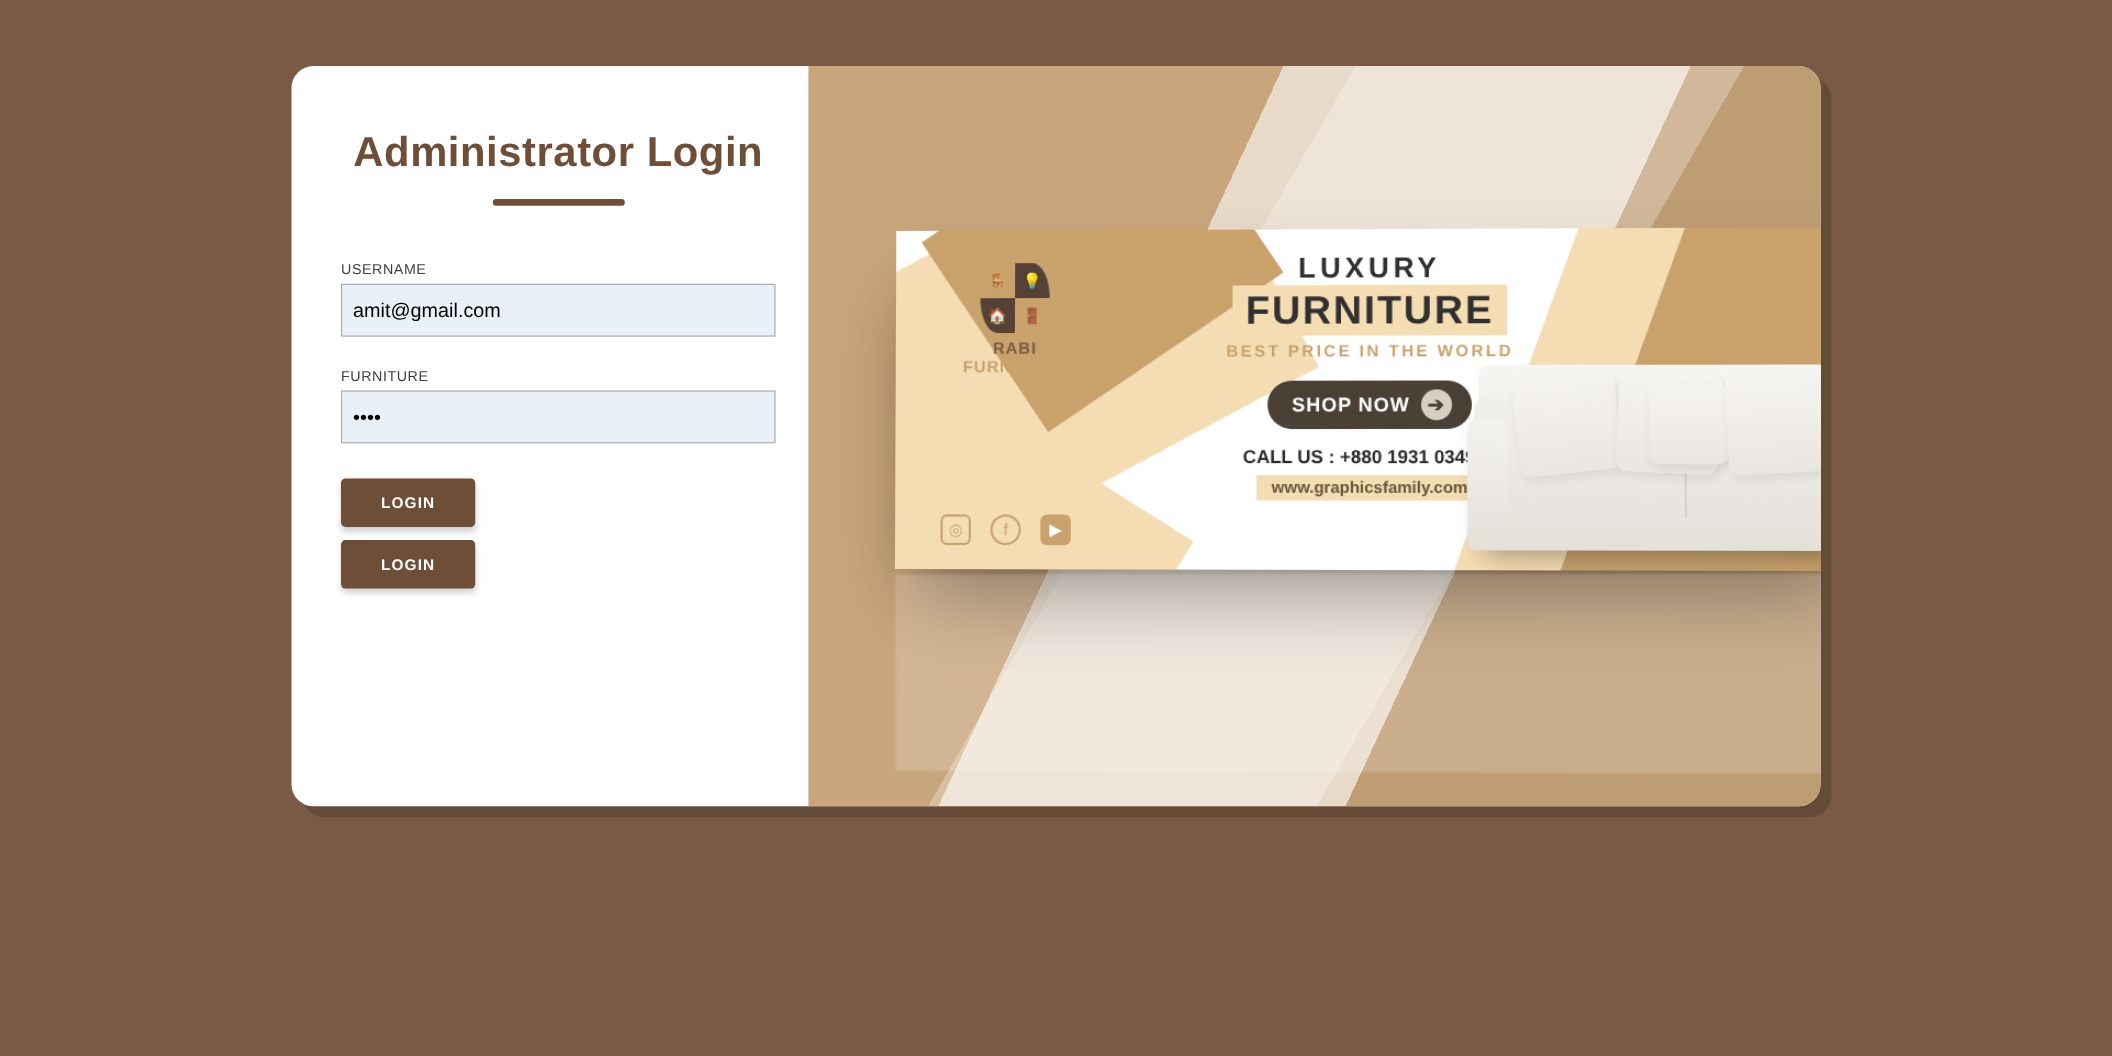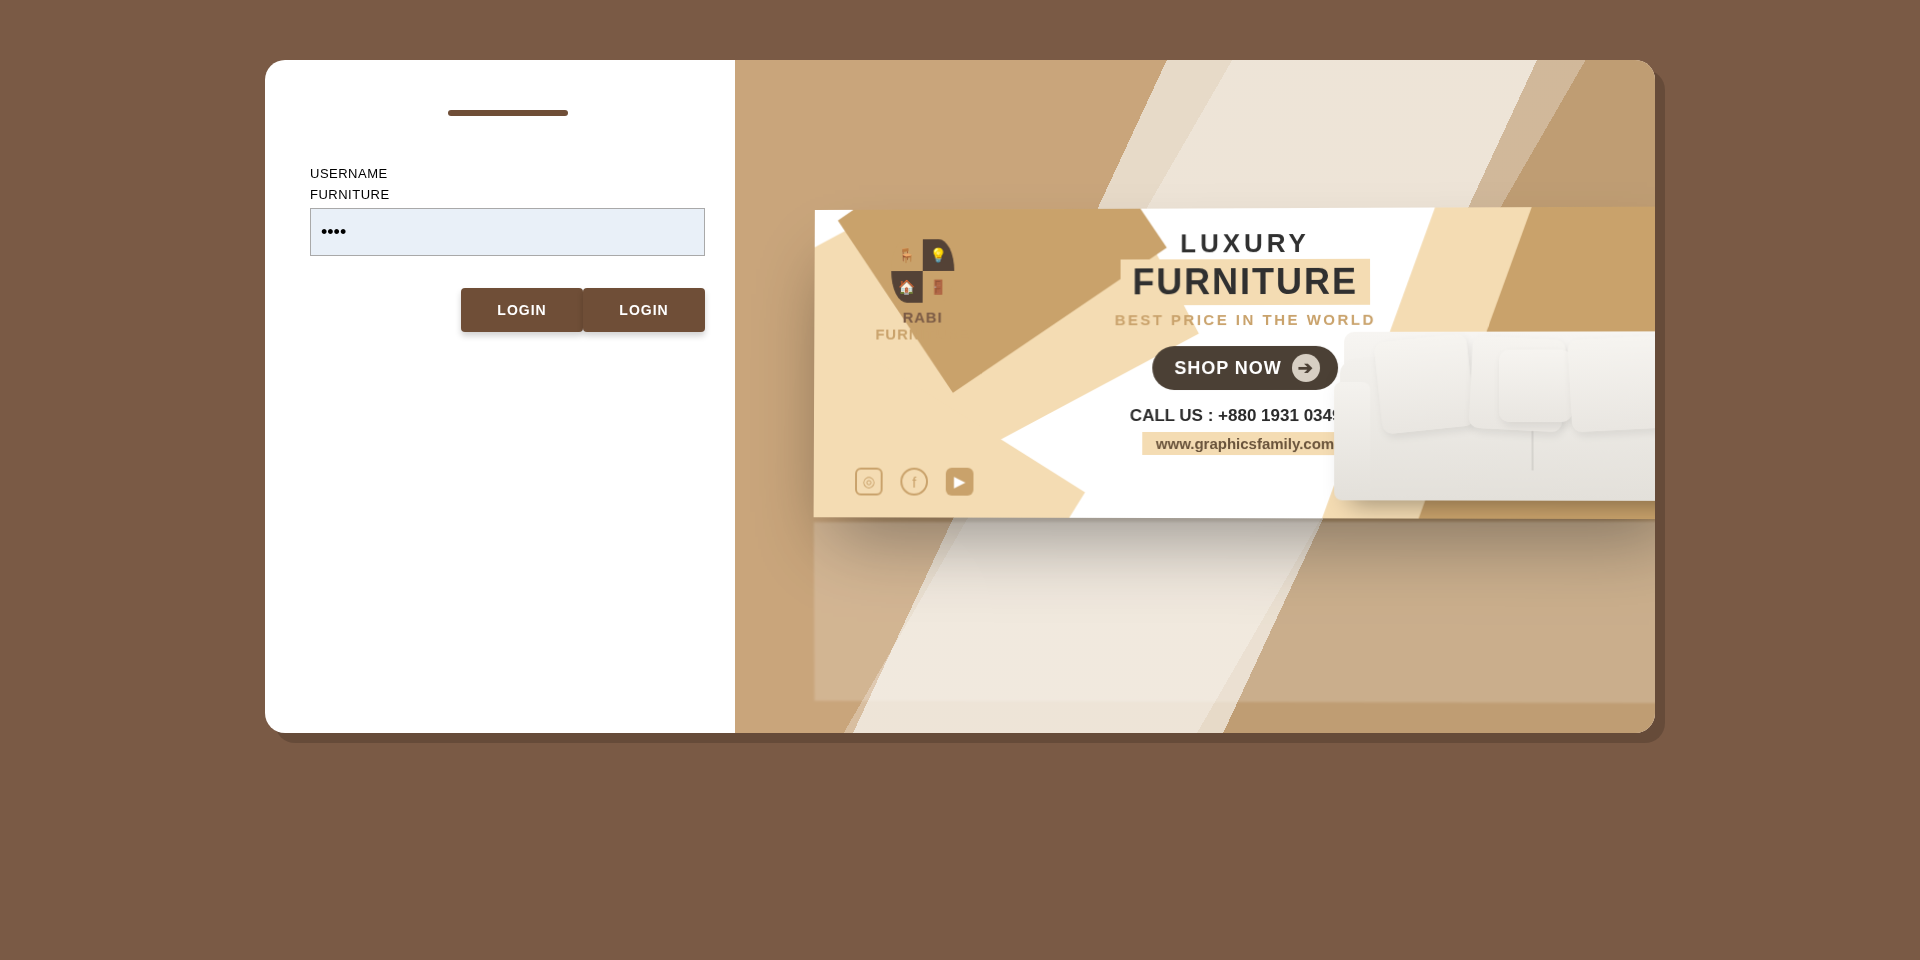--- a/index.html
+++ b/index.html
@@ -38,39 +38,40 @@
   }
   .underline {
     width: 120px;
     height: 6px;
     background: #6f4e37;
     border-radius: 3px;
     margin: 20px auto 50px auto;
   }
   .field-label {
     font-size: 13px;
-    color: #000000;
+    color: #404040;
     letter-spacing: 0.5px;
     margin-bottom: 6px;
   }
   .field-input {
     width: 100%;
     height: 48px;
     border: 1px solid #a9a9a9;
     background: #e9f0f8;
     font-size: 18px;
     padding: 0 10px;
     margin-bottom: 28px;
     outline: none;
   }
   .btn-row {
     display: flex;
     justify-content: flex-end;
-    gap: 0;
+    gap: 12px;
     margin-top: 4px;
+    flex-direction: column;
   }
   .btn {
     width: 122px;
     height: 44px;
     border: none;
     border-radius: 4px;
     background: #6f4e37;
     color: #fff;
     font-size: 14px;
     font-weight: 700;
@@ -299,23 +300,25 @@
     filter: blur(1px);
     overflow:hidden;
   }
 </style>
 </head>
 <body>
 
 <div class="card">
 
   <div class="left">
+    <h1 class="title">Administrator Login</h1>
     <div class="underline"></div>
 
     <label class="field-label">USERNAME</label>
+    <input class="field-input" type="text" value="amit@gmail.com" style="">
 
     <label class="field-label">FURNITURE</label>
     <input class="field-input" type="password" value="amit" style="">
 
     <div class="btn-row">
       <button class="btn">LOGIN</button>
       <button class="btn">LOGIN</button>
     </div>
   </div>
 

